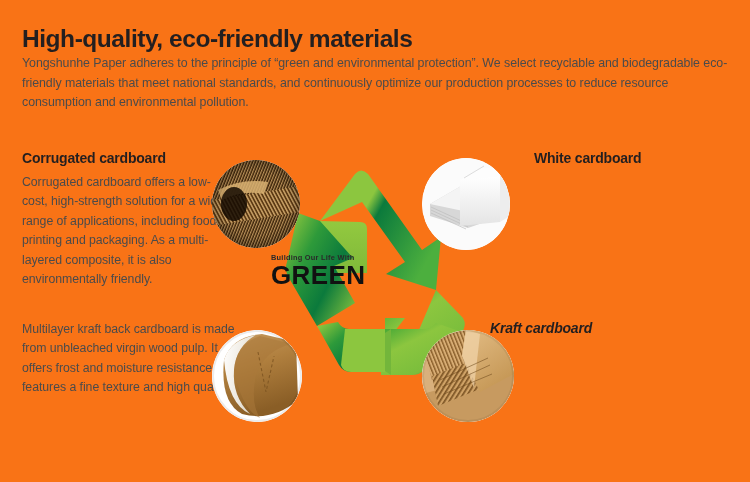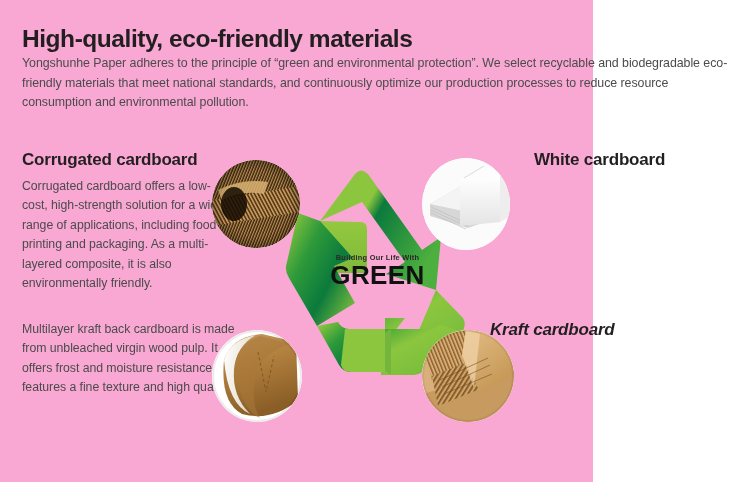--- a/index.html
+++ b/index.html
@@ -12,23 +12,23 @@
     background: #ffffff;
   }
 
   body {
     font-family: "Liberation Sans", "DejaVu Sans", sans-serif;
     position: relative;
   }
 
   .page {
     position: relative;
-    width: 593px;
+    width: 750px;
     height: 482px;
-    background: #f9a8d4;
+    background: #f97316;
   }
 
   
   .page-title {
     position: absolute;
     left: 22px;
     top: 26px;
     font-size: 24.5px;
     font-weight: bold;
     letter-spacing: -0.45px;
@@ -45,21 +45,21 @@
     font-size: 12.4px;
     line-height: 19.5px;
     color: #4b4b4b;
     letter-spacing: -0.05px;
   }
 
   
   .block { position: absolute; }
 
   .block-title {
-    font-size: 17px;
+    font-size: 14px;
     font-weight: bold;
     color: #231f20;
     letter-spacing: -0.2px;
     margin-bottom: 7px;
     white-space: nowrap;
   }
 
   .block-body {
     font-size: 12.3px;
     line-height: 19.4px;
@@ -84,24 +84,24 @@
   .recycle-svg {
     position: absolute;
     left: 18px;
     top: 16px;
     width: 210px;
     height: 212px;
   }
 
   .logo-text {
     position: absolute;
-    left: 0;
+    left: 16px;
     top: 103px;
     width: 245px;
-    text-align: center;
+    text-align: left;
     pointer-events: none;
   }
 
   .logo-tagline {
     font-size: 7.4px;
     font-weight: bold;
     color: #2a2a2a;
     letter-spacing: 0.25px;
     line-height: 9px;
     white-space: nowrap;

